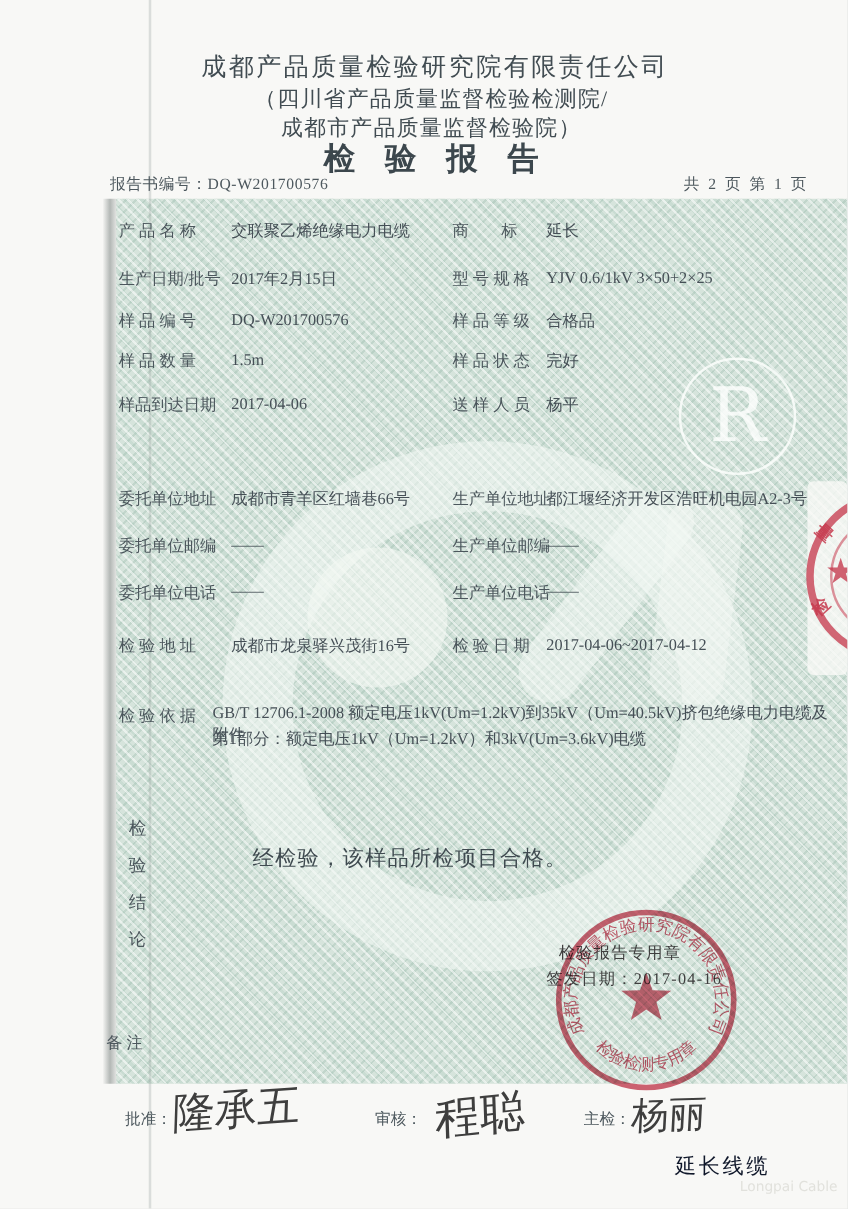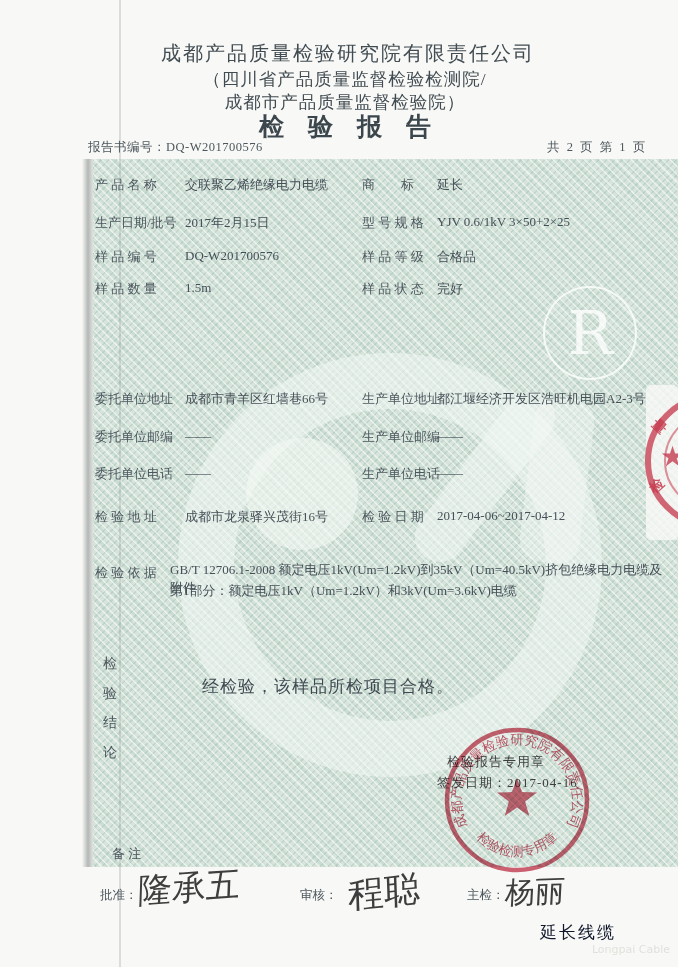--- a/index.html
+++ b/index.html
@@ -39,21 +39,21 @@
   
   .row{position:absolute;left:0;top:0;width:676px;height:18px;font-size:13px;z-index:3;}
   .lab{position:absolute;color:#4c575d;}
   .val{position:absolute;color:#454f56;}
   .l1{left:95px;} .v1{left:185px;} .l2{left:362px;} .v2{left:437px;}
   .basis-label{position:absolute;left:95px;top:564px;font-size:13px;z-index:3;color:#4c575d;}
   .basis-line{position:absolute;left:170px;width:505px;font-size:13px;z-index:3;color:#454f56;margin-top:10px;}
   .concl-label{position:absolute;left:103px;top:649px;width:18px;line-height:29.5px;font-size:14px;
                word-break:break-all;z-index:3;color:#4c575d;}
   .concl-text{position:absolute;left:202px;top:675px;font-size:17px;letter-spacing:1px;z-index:3;color:#3f4a50;}
-  .remark-label{position:absolute;left:85px;top:845px;font-size:13px;z-index:3;color:#4c575d;padding-left:27px;}
+  .remark-label{position:absolute;left:85px;top:825px;font-size:13px;z-index:3;color:#4c575d;}
   
   .sig-label{position:absolute;top:887px;font-size:12.5px;z-index:3;color:#4c575d;}
   .sig{position:absolute;z-index:3;color:#2f2f2f;font-family:"DejaVu Sans",sans-serif;
        font-weight:500;opacity:.92;}
   
   .stamp-overlay-text{position:absolute;z-index:3;color:#3f3f3f;font-size:13px;letter-spacing:1px;}
   .stamp-svg{position:absolute;left:427px;top:710px;z-index:4;mix-blend-mode:multiply;opacity:.92;}
   .rstamp-backdrop{position:absolute;left:646px;top:385px;width:32px;height:155px;
                    background:rgba(250,250,247,.78);border-radius:5px;z-index:3;}
   .rstamp-circle{position:absolute;left:645px;top:393px;width:136px;height:136px;border-radius:50%;
@@ -109,20 +109,26 @@
     <span class="lab l1">样 品 编 号</span>
     <span class="val v1">DQ-W201700576</span>
     <span class="lab l2">样 品 等 级</span>
     <span class="val v2">合格品</span>
   </div>
   <div class="row" style="top:280px">
     <span class="lab l1">样 品 数 量</span>
     <span class="val v1">1.5m</span>
     <span class="lab l2">样 品 状 态</span>
     <span class="val v2">完好</span>
+  </div>
+  <div class="row" style="top:315px">
+    <span class="lab l1">样品到达日期</span>
+    <span class="val v1">2017-04-06</span>
+    <span class="lab l2">送 样 人 员</span>
+    <span class="val v2">杨平</span>
   </div>
   <div class="row" style="top:390px">
     <span class="lab l1">委托单位地址</span>
     <span class="val v1">成都市青羊区红墙巷66号</span>
     <span class="lab l2">生产单位地址</span>
     <span class="val v2">都江堰经济开发区浩旺机电园A2-3号</span>
   </div>
   <div class="row" style="top:428px">
     <span class="lab l1">委托单位邮编</span>
     <span class="val v1">——</span>

